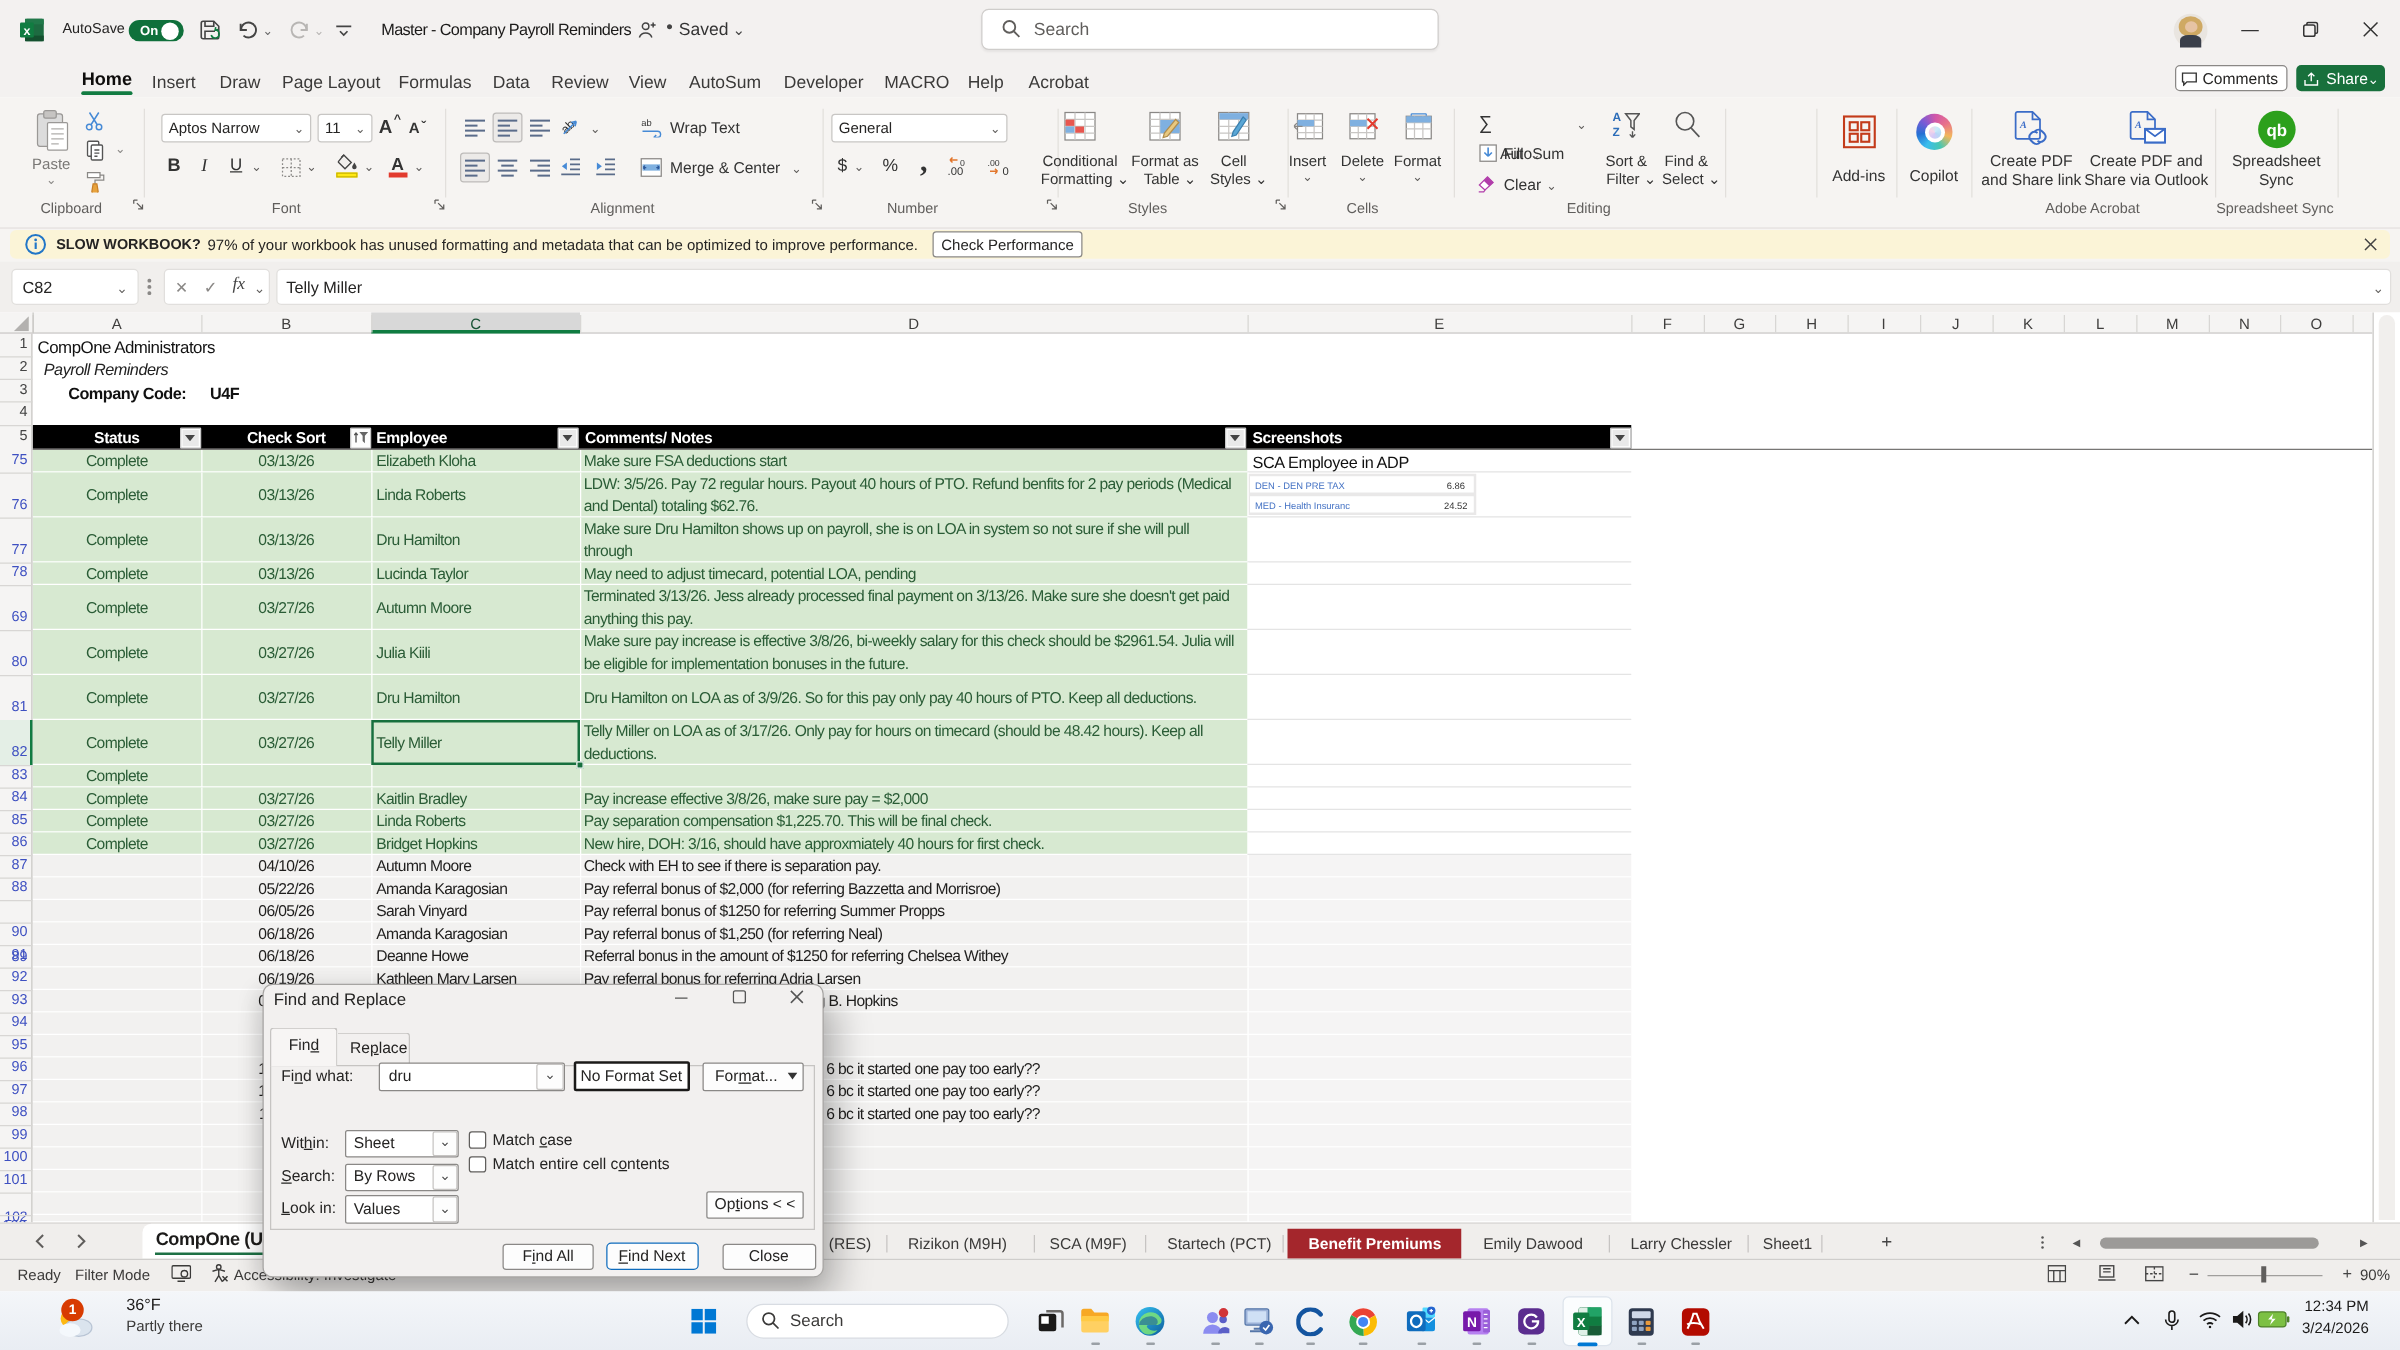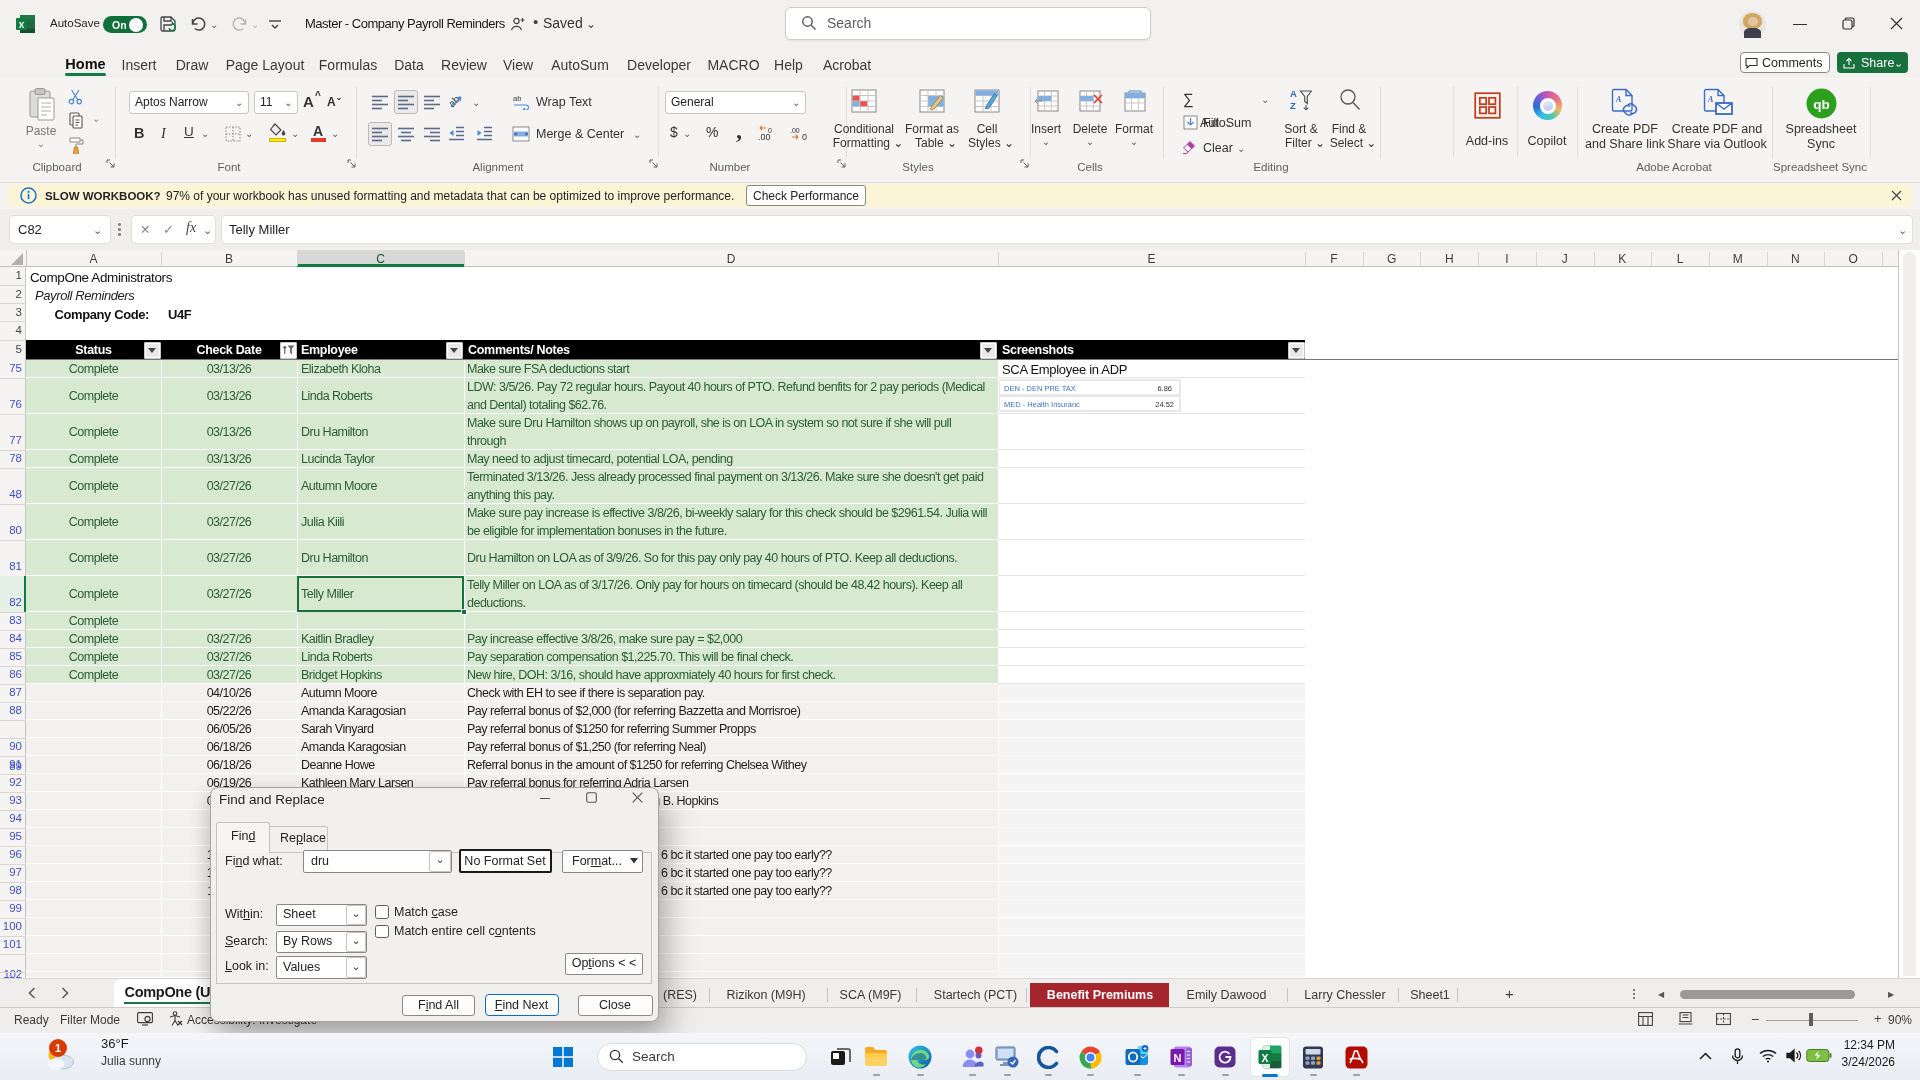--- a/index.html
+++ b/index.html
@@ -443,21 +443,21 @@
 <div class="a" style="left:1824.3px;top:252px;width:1px;height:14px;background:#d8d6d4"></div>
 <div class="a" style="left:1882px;top:252px;width:1px;height:14px;background:#d8d6d4"></div>
 <div class="a" style="left:26px;top:250px;width:1px;height:17px;background:#c8c6c4"></div>
 <div class="a" style="left:26px;top:267px;width:1872px;height:711px;background:#fff"></div>
 <div class="tx" style="left:30px;top:269.5px;font-size:13.5px;color:#111;font-weight:normal;letter-spacing:-0.4px">CompOne Administrators</div>
 <div class="tx" style="left:35px;top:288px;font-size:13px;color:#222;font-weight:normal;font-style:italic;letter-spacing:-0.4px">Payroll Reminders</div>
 <div class="tx" style="left:149px;top:306.5px;transform:translateX(-100%);font-size:13px;color:#111;font-weight:bold;letter-spacing:-0.4px">Company Code:</div>
 <div class="tx" style="left:168px;top:306.5px;font-size:13px;color:#111;font-weight:bold;letter-spacing:-0.4px">U4F</div>
 <div class="a" style="left:26px;top:340px;width:1279px;height:19.2px;background:#000"></div>
 <div class="tx" style="left:93.5px;top:342.5px;transform:translateX(-50%);font-size:12.5px;color:#fff;font-weight:bold;letter-spacing:-0.3px">Status</div>
-<div class="tx" style="left:229px;top:342.5px;transform:translateX(-50%);font-size:12.5px;color:#fff;font-weight:bold;letter-spacing:-0.3px">Check Date</div>
+<div class="tx" style="left:229px;top:342.5px;transform:translateX(-50%);font-size:12.5px;color:#fff;font-weight:bold;letter-spacing:-0.3px">Check Sort</div>
 <div class="tx" style="left:301px;top:342.5px;font-size:12.5px;color:#fff;font-weight:bold;letter-spacing:-0.3px">Employee</div>
 <div class="tx" style="left:468px;top:342.5px;font-size:12.5px;color:#fff;font-weight:bold;letter-spacing:-0.3px">Comments/ Notes</div>
 <div class="tx" style="left:1002px;top:342.5px;font-size:12.5px;color:#fff;font-weight:bold;letter-spacing:-0.3px">Screenshots</div>
 <div class="a" style="left:144px;top:341.5px;width:16.5px;height:17px;background:#e9e9e9;border:1px solid #c8c8c8;border-radius:1px;box-shadow:inset 0 0 0 1px #fff"></div>
 <svg class="a" style="left:148.2px;top:348.0px" width="8" height="6" viewBox="0 0 8 6">
     <path d="M0 0 h8 l-4 5 z" fill="#444"></path>
   </svg>
 <div class="a" style="left:446px;top:341.5px;width:16.5px;height:17px;background:#e9e9e9;border:1px solid #c8c8c8;border-radius:1px;box-shadow:inset 0 0 0 1px #fff"></div>
 <svg class="a" style="left:450.2px;top:348.0px" width="8" height="6" viewBox="0 0 8 6">
     <path d="M0 0 h8 l-4 5 z" fill="#444"></path>
@@ -780,21 +780,21 @@
 <div class="a" style="left:0px;top:339.5px;width:26px;height:1px;background:#d8d6d4"></div>
 <div class="tx" style="left:22px;top:343.2px;transform:translateX(-100%);font-size:11.5px;color:#444;font-weight:normal;">5</div>
 <div class="tx" style="left:22px;top:362.0px;transform:translateX(-100%);font-size:11.5px;color:#3e50c1;font-weight:normal;">75</div>
 <div class="a" style="left:0px;top:377.5px;width:26px;height:1px;background:#d8d6d4"></div>
 <div class="tx" style="left:22px;top:398.0px;transform:translateX(-100%);font-size:11.5px;color:#3e50c1;font-weight:normal;">76</div>
 <div class="a" style="left:0px;top:413.5px;width:26px;height:1px;background:#d8d6d4"></div>
 <div class="tx" style="left:22px;top:434.0px;transform:translateX(-100%);font-size:11.5px;color:#3e50c1;font-weight:normal;">77</div>
 <div class="a" style="left:0px;top:449.5px;width:26px;height:1px;background:#d8d6d4"></div>
 <div class="tx" style="left:22px;top:452.0px;transform:translateX(-100%);font-size:11.5px;color:#3e50c1;font-weight:normal;">78</div>
 <div class="a" style="left:0px;top:467.5px;width:26px;height:1px;background:#d8d6d4"></div>
-<div class="tx" style="left:22px;top:488.0px;transform:translateX(-100%);font-size:11.5px;color:#3e50c1;font-weight:normal;">48</div>
+<div class="tx" style="left:22px;top:488.0px;transform:translateX(-100%);font-size:11.5px;color:#3e50c1;font-weight:normal;">69</div>
 <div class="a" style="left:0px;top:503.5px;width:26px;height:1px;background:#d8d6d4"></div>
 <div class="tx" style="left:22px;top:524.0px;transform:translateX(-100%);font-size:11.5px;color:#3e50c1;font-weight:normal;">80</div>
 <div class="a" style="left:0px;top:539.5px;width:26px;height:1px;background:#d8d6d4"></div>
 <div class="tx" style="left:22px;top:560.0px;transform:translateX(-100%);font-size:11.5px;color:#3e50c1;font-weight:normal;">81</div>
 <div class="a" style="left:0px;top:575.5px;width:26px;height:1px;background:#d8d6d4"></div>
 <div class="a" style="left:0px;top:576.0px;width:25px;height:36px;background:#e4efe6"></div>
 <div class="a" style="left:24px;top:576.0px;width:2px;height:36px;background:#107c41"></div>
 <div class="tx" style="left:22px;top:596.0px;transform:translateX(-100%);font-size:11.5px;color:#3e50c1;font-weight:normal;">82</div>
 <div class="a" style="left:0px;top:611.5px;width:26px;height:1px;background:#d8d6d4"></div>
 <div class="tx" style="left:22px;top:614.0px;transform:translateX(-100%);font-size:11.5px;color:#3e50c1;font-weight:normal;">83</div>
@@ -907,21 +907,21 @@
 <div class="a" style="left:0px;top:0px;width:1920px;height:1080px;z-index:95">
 <div class="a" style="left:0px;top:1033px;width:1920px;height:47px;background:linear-gradient(180deg,#f4f6f9,#e9edf3)"></div>
 <svg class="a" style="left:44px;top:1044px" width="32" height="28" viewBox="0 0 32 28">
       <circle cx="12" cy="11" r="7.5" fill="#fdb813"></circle>
       <ellipse cx="19" cy="18" rx="10.5" ry="7" fill="#dbe4ee" stroke="#b8c4d4"></ellipse>
       <ellipse cx="12" cy="20" rx="8.5" ry="5.5" fill="#f4f8fc"></ellipse>
     </svg>
 <div class="a" style="left:49px;top:1039px;width:18px;height:18px;background:#d83b01;border-radius:50%;z-index:5"></div>
 <div class="tx" style="left:58px;top:1041.5px;transform:translateX(-50%);font-size:11px;color:#fff;font-weight:bold;z-index:6">1</div>
 <div class="tx" style="left:101px;top:1036px;font-size:13px;color:#1b1a19;font-weight:normal;">36°F</div>
-<div class="tx" style="left:101px;top:1054px;font-size:12px;color:#3b3a39;font-weight:normal;">Julia sunny</div>
+<div class="tx" style="left:101px;top:1054px;font-size:12px;color:#3b3a39;font-weight:normal;">Partly there</div>
 <svg class="a" style="left:553px;top:1047px" width="20" height="20" viewBox="0 0 20 20" fill="#0078d4">
       <rect x="0" y="0" width="9.2" height="9.2"></rect>
       <rect x="10.8" y="0" width="9.2" height="9.2"></rect>
       <rect x="0" y="10.8" width="9.2" height="9.2"></rect>
       <rect x="10.8" y="10.8" width="9.2" height="9.2"></rect>
     </svg>
 <div class="a" style="left:597px;top:1043px;width:210px;height:28px;background:#fff;border:1px solid #d8dce2;border-radius:15px"></div>
 <svg class="a" style="left:609px;top:1049px" width="15" height="15" viewBox="0 0 15 15" fill="none" stroke="#3b3a39" stroke-width="1.4">
       <circle cx="6" cy="6" r="4.6"></circle>
       <path d="M9.5 9.5 L13.8 13.8"></path>

